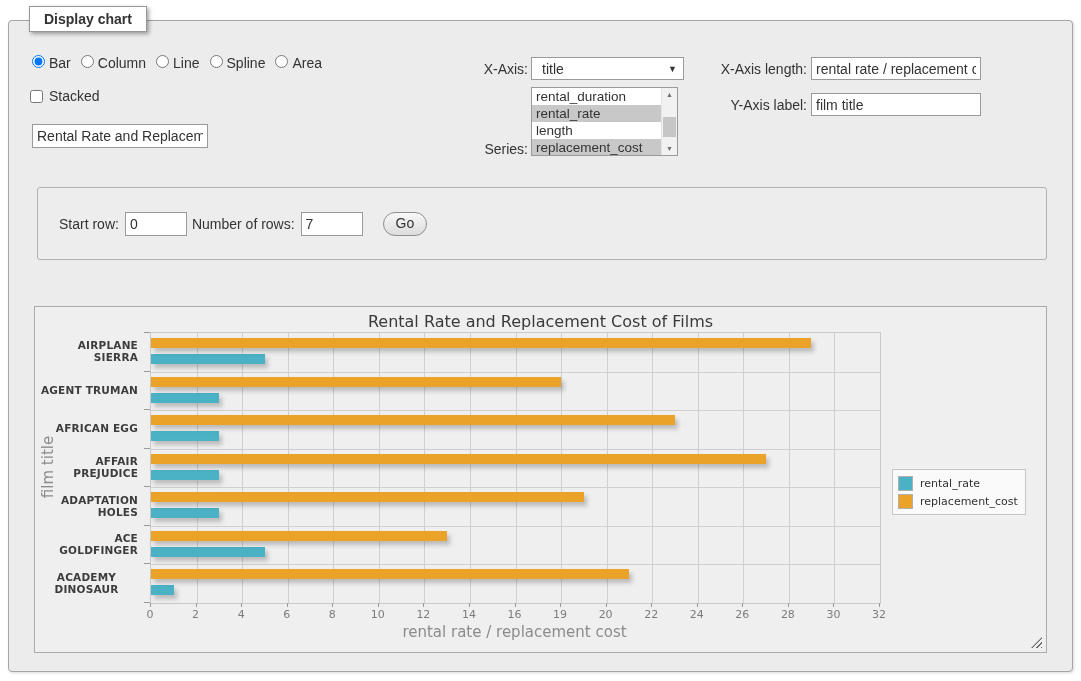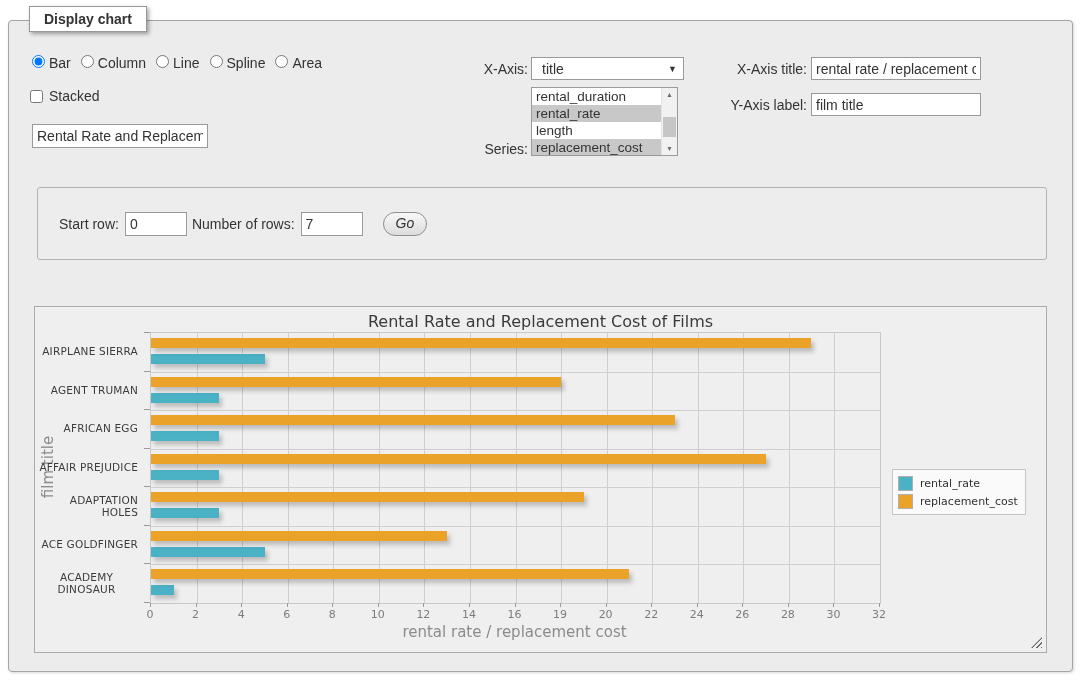--- a/index.html
+++ b/index.html
@@ -50,33 +50,33 @@
   .input-ylabel{position:absolute;left:802px;top:72px;width:170px;height:23px;}
 
   
   .inner-panel{position:absolute;left:28px;top:166px;width:1010px;height:73px;box-sizing:border-box;
                background:#ededed;border:1px solid #b2b2b2;border-radius:3px;
                display:flex;align-items:center;padding-left:21px;}
   .inner-panel .sp{white-space:nowrap;}
   .np-input{width:62px;height:24px;margin:0 5px 0 6px;}
   .go-btn{margin-left:15px;height:24px;padding:1px 12px 3px 12px;font-size:14px;color:#333;
           font-family:"Liberation Sans",sans-serif;border:1px solid #8f8f8f;border-radius:12px;
-          background:linear-gradient(#f8f8f8,#dcdcdc);cursor:pointer;font-style:italic;}
+          background:linear-gradient(#f8f8f8,#dcdcdc);cursor:pointer;}
 
   
   .chart-box{position:absolute;left:25px;top:285px;width:1013px;height:347px;box-sizing:border-box;
              background:#efefef;border:1px solid #ababab;font-family:"DejaVu Sans",sans-serif;}
   .chart-title{position:absolute;left:0;right:0;top:5px;text-align:center;font-size:16px;color:#3a3a3a;}
   .plot{position:absolute;left:115px;top:25px;width:729px;height:270px;box-sizing:content-box;
         border:1px solid #c9c9c9;background:#efefef;}
   .gl-v{position:absolute;top:0;bottom:0;width:1px;background:#cfcfcf;}
   .gl-h{position:absolute;left:0;right:0;height:1px;background:#cfcfcf;}
   .bar{position:absolute;height:10px;box-shadow:3px 4px 4px rgba(40,40,40,0.25);}
   .cat-labels{position:absolute;left:0;top:25px;width:109px;height:270px;}
-  .cat-label{position:absolute;right:6px;left:0;text-align:right;font-size:10.5px;font-weight:400;
+  .cat-label{position:absolute;right:6px;left:0;text-align:right;font-size:10.5px;font-weight:700;
              color:#3c3c3c;letter-spacing:0.2px;display:flex;align-items:center;justify-content:flex-end;}
   .ytick{position:absolute;width:6px;height:1px;background:#9a9a9a;left:109px;}
   .xtick-mark{position:absolute;width:1px;height:4px;background:#9a9a9a;top:296px;}
   .xtick-labels{position:absolute;left:115px;top:301px;width:729px;height:14px;}
   .xtick-label{position:absolute;transform:translateX(-50%);font-size:11px;color:#7c7c7c;}
   .x-axis-title{position:absolute;left:115px;width:729px;top:316px;text-align:center;
                 font-size:15px;color:#8b8b8b;}
   .y-axis-title{position:absolute;left:13px;top:160px;transform:translate(-50%,-50%) rotate(-90deg);
                 font-size:15px;color:#8b8b8b;white-space:nowrap;}
   .legend{position:absolute;left:857px;top:162px;background:#fafafa;border:1px solid #c6c6c6;
@@ -138,21 +138,21 @@
         <div class="lb-opt">length</div>
         <div class="lb-opt sel">replacement_cost</div>
       </div>
     <div class="lb-scroll">
       <div class="lb-arrow up">▲</div>
       <div class="lb-thumb"></div>
       <div class="lb-arrow down">▼</div>
     </div>
   </div>
 
-  <div class="flabel lbl-xlabel">X-Axis title:</div>
+  <div class="flabel lbl-xlabel">X-Axis length:</div>
   <input class="text input-xlabel" value="rental rate / replacement cost" style="">
 
   <div class="flabel lbl-ylabel">Y-Axis label:</div>
   <input class="text input-ylabel" value="film title" style="">
 
   <div class="inner-panel">
     <span class="sp">Start row:</span>
     <input class="text np-input" value="0" style="">
     <span class="sp">Number of rows:</span>
     <input class="text np-input" value="7" style="">

